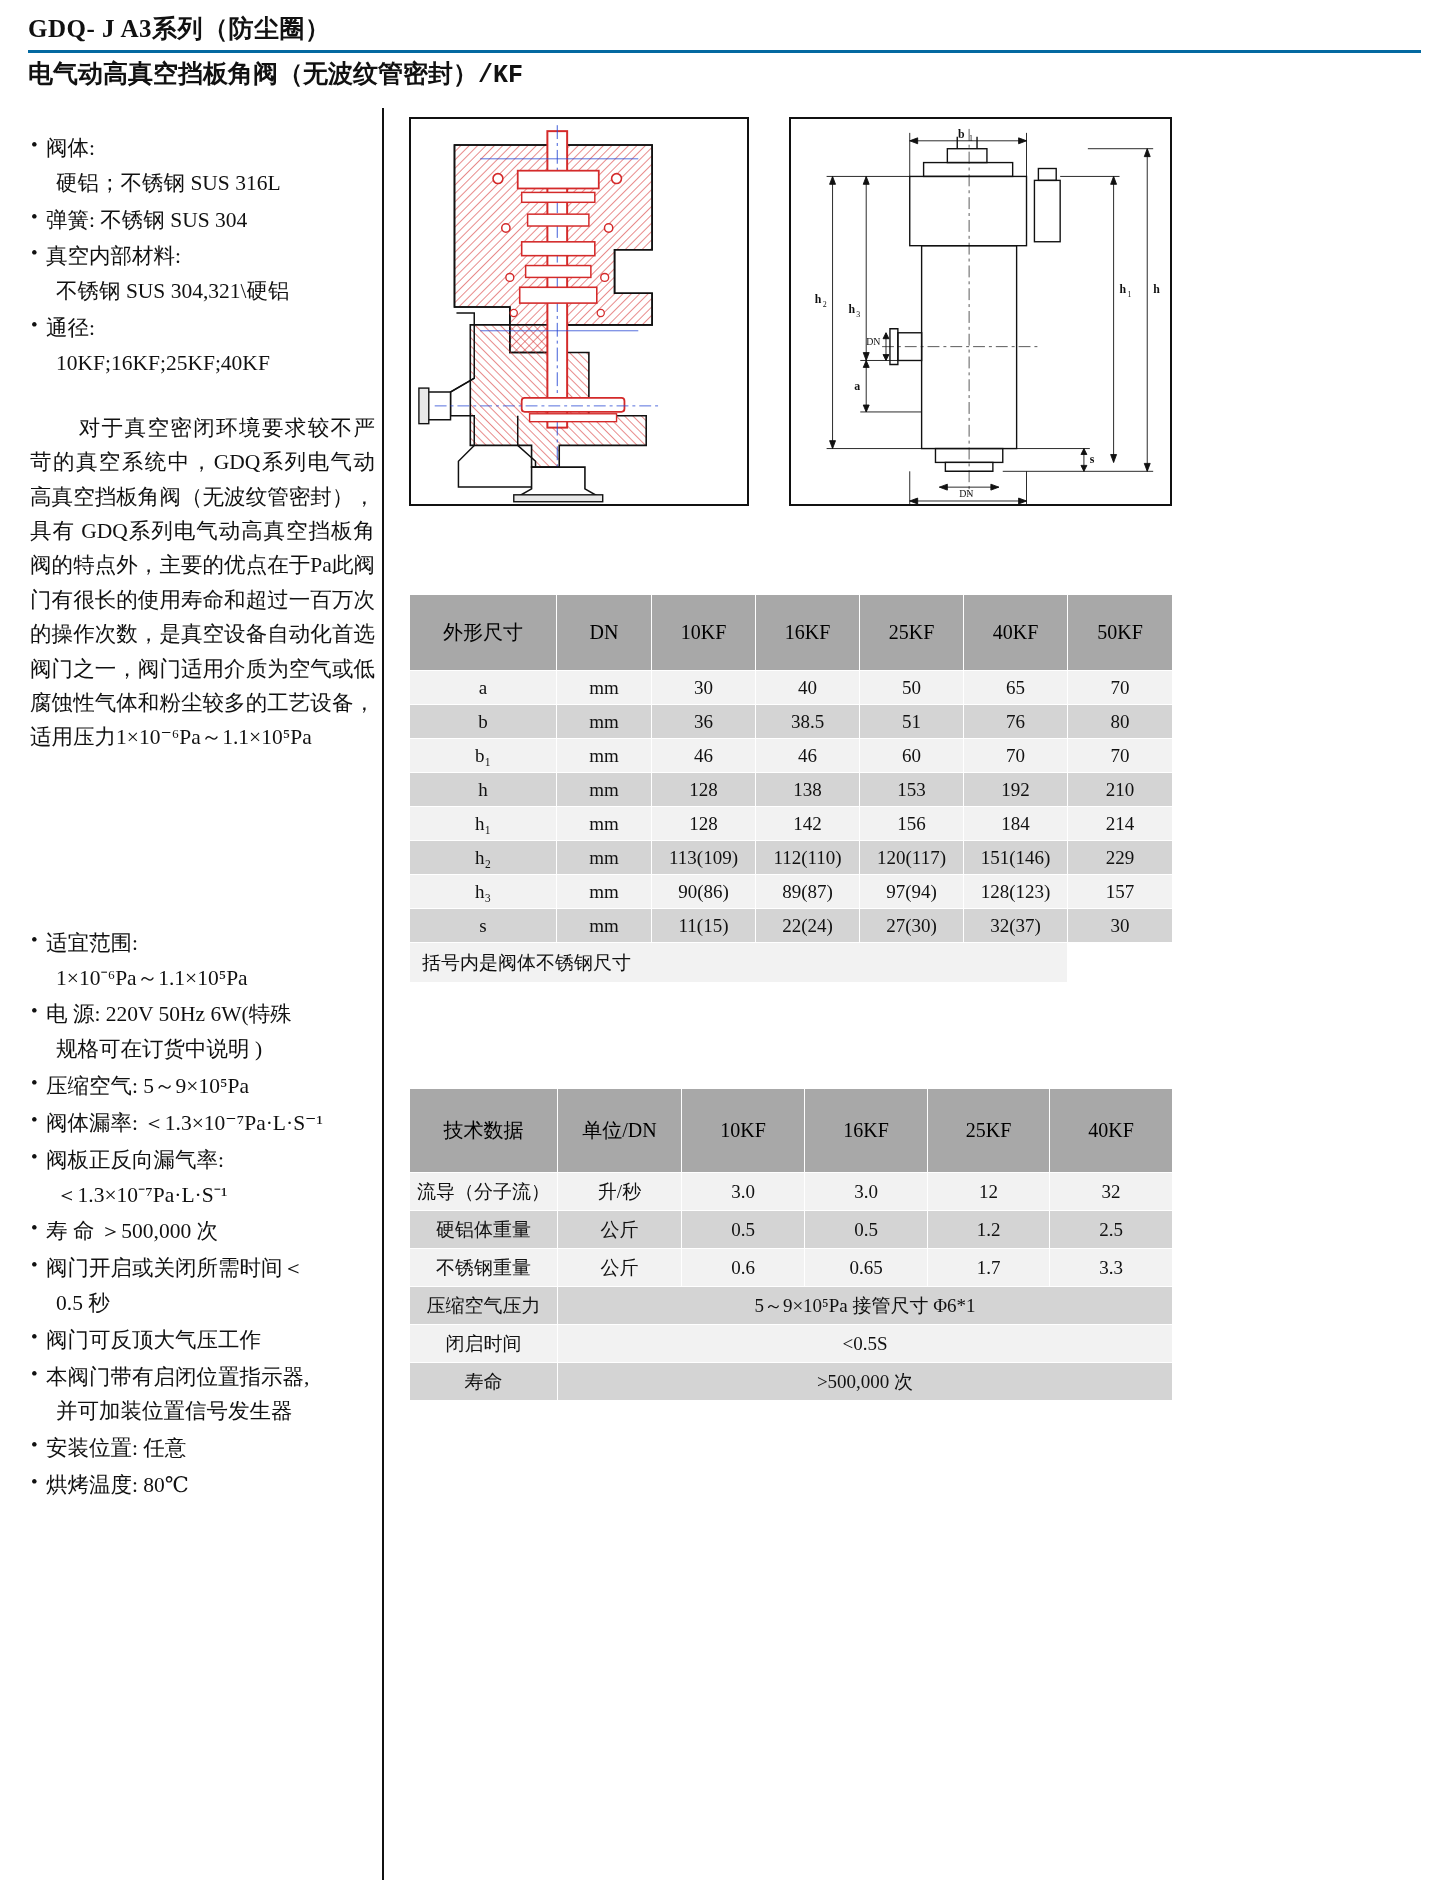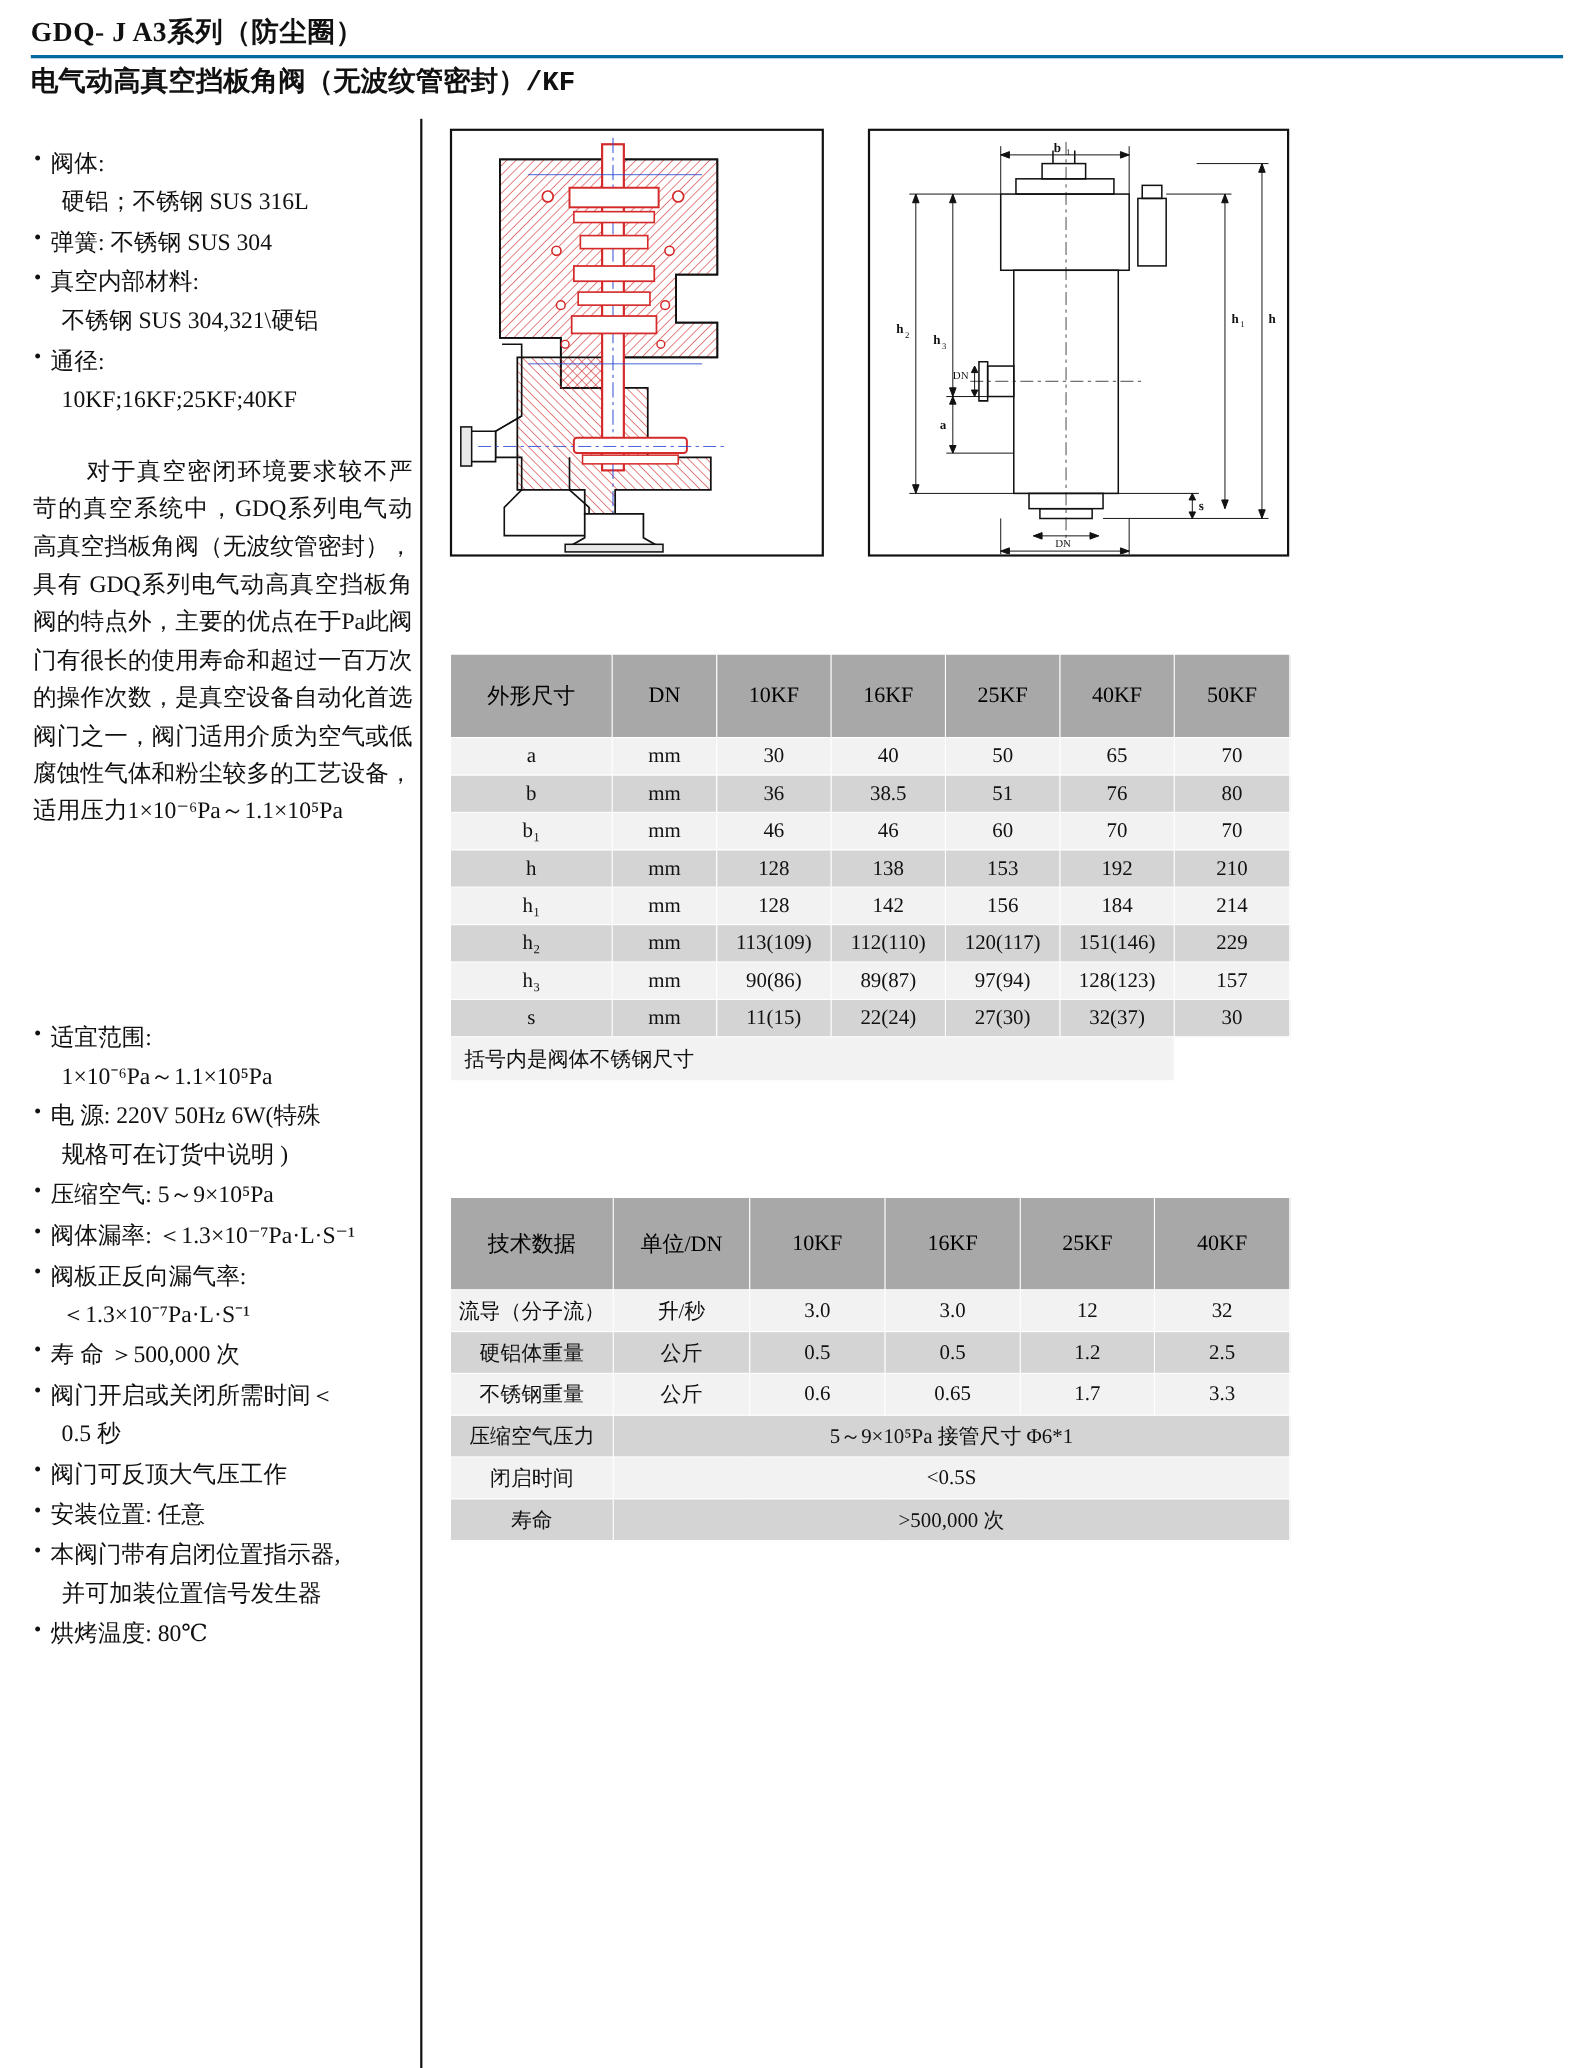--- a/index.html
+++ b/index.html
@@ -209,25 +209,25 @@
       <span class="nowrap">寿 命  ＞500,000 次</span>
     </li>
     <li>
       <span class="nowrap">阀门开启或关闭所需时间＜</span>
       <span class="sub-line">0.5 秒</span>
     </li>
     <li>
       <span class="nowrap">阀门可反顶大气压工作</span>
     </li>
     <li>
-      <span class="nowrap">安装位置:   任意</span>
-    </li>
-    <li>
       <span class="nowrap">本阀门带有启闭位置指示器,</span>
       <span class="sub-line">并可加装位置信号发生器</span>
+    </li>
+    <li>
+      <span class="nowrap">安装位置:   任意</span>
     </li>
     <li>
       <span class="nowrap">烘烤温度:  80℃</span>
     </li>
   </ul>
 </div>
 
 <div class="draw-box" id="drawing-left">
   <svg viewBox="0 0 340 389" xmlns="http://www.w3.org/2000/svg">
     <defs>

